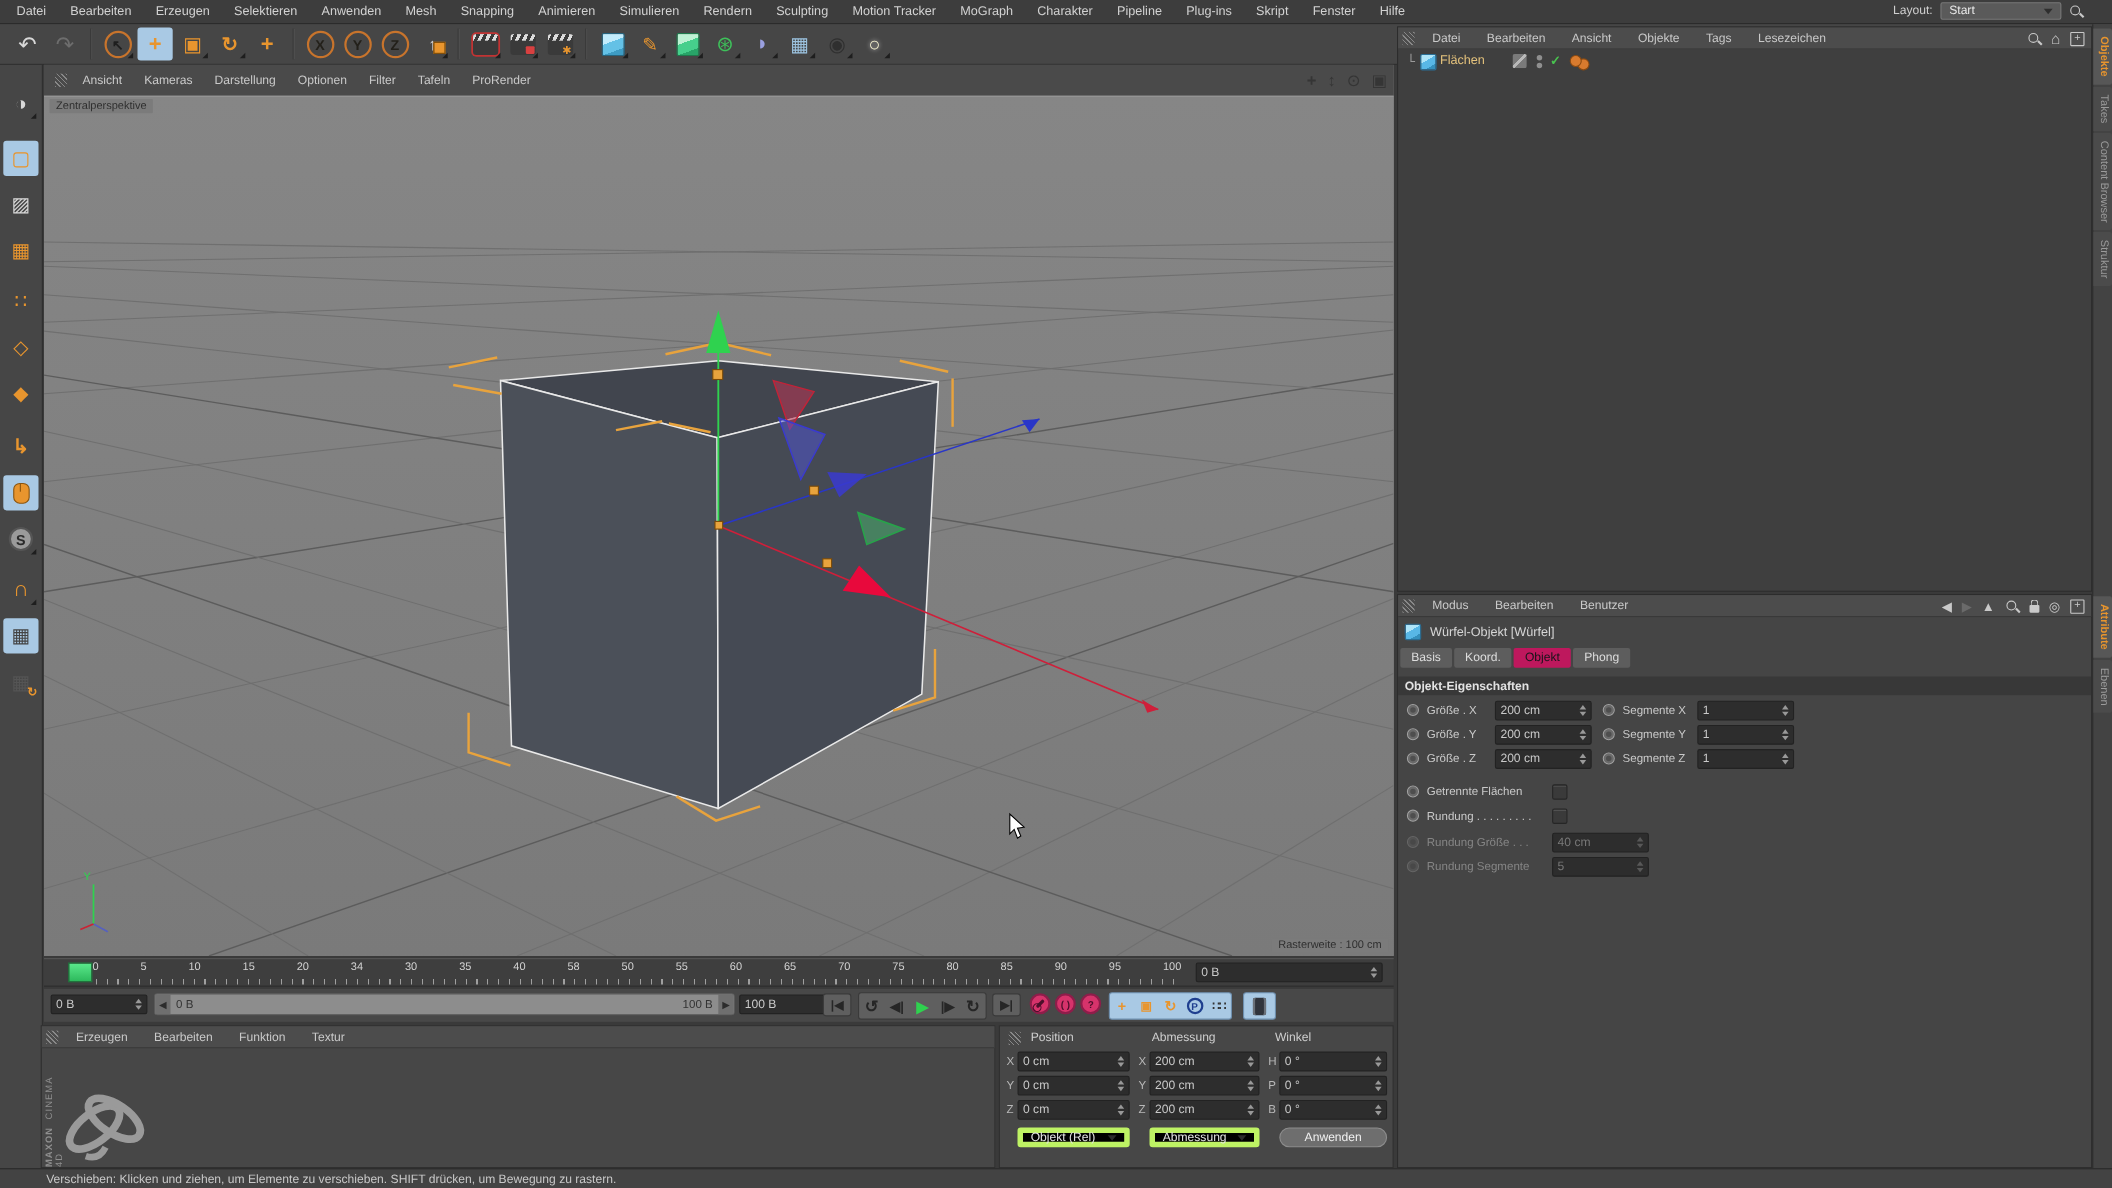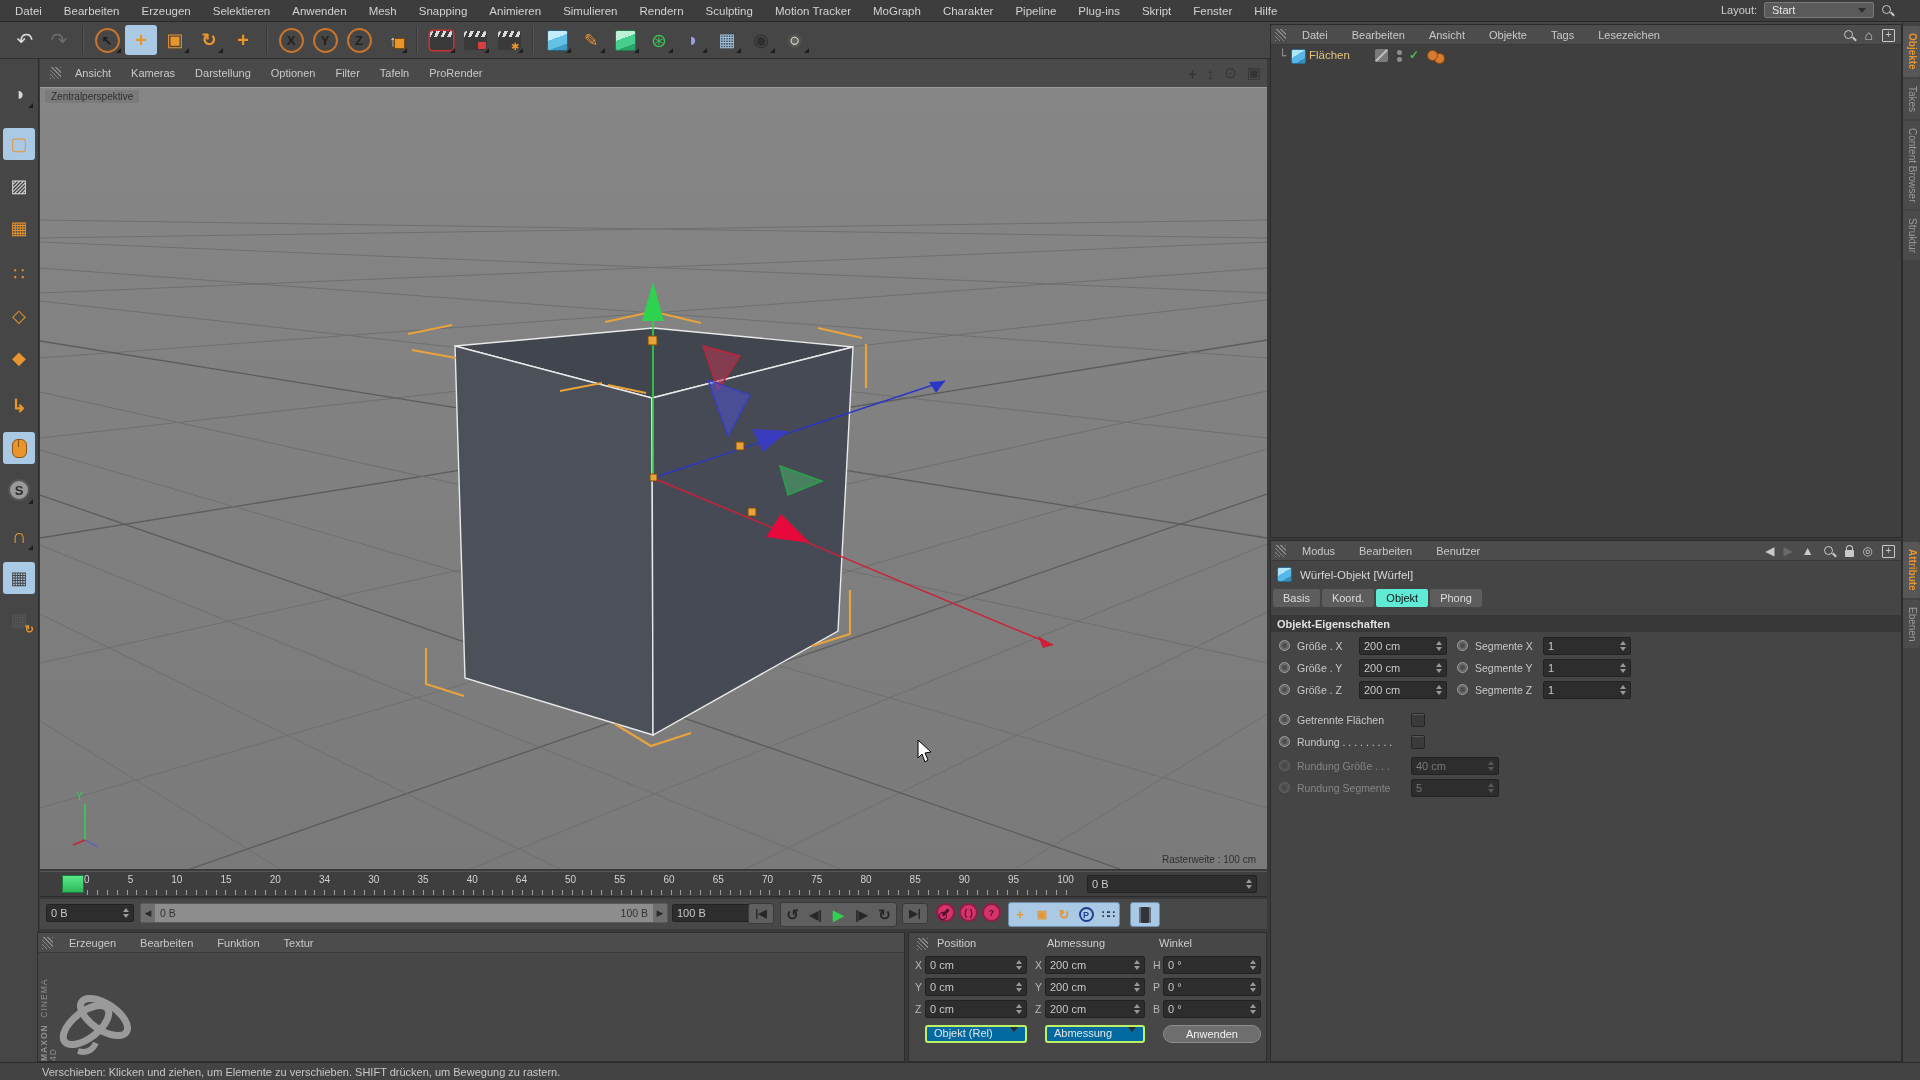--- a/index.html
+++ b/index.html
@@ -102,22 +102,22 @@
          border-bottom:1px solid #393939;box-sizing:border-box}
   .pmenu .mi{font-size:11px;color:#c9c9c9;padding:0 12px}
   .material{left:37px;top:932px;width:868px;height:130px;background:#474747;border:1px solid #2e2e2e;box-sizing:border-box}
   .brand{position:absolute;left:2px;top:46px;writing-mode:vertical-rl;transform:rotate(180deg);
          font-size:8.5px;color:#8f8f8f;letter-spacing:1px;line-height:9px}
   .coords{left:908px;top:932px;width:359px;height:130px;background:#474747;border:1px solid #2e2e2e;box-sizing:border-box}
   .chead{position:absolute;top:4px;font-size:11px;color:#cfcfcf}
   .caxis{position:absolute;font-size:10.5px;color:#b8b8b8}
   .pill{position:absolute;height:18px;background:#6e6e6e;border:1px solid #8c8c8c;border-radius:9px;color:#f0f0f0;
         font-size:11px;display:flex;align-items:center;justify-content:center;box-sizing:border-box}
-  .ddsm{position:absolute;height:18px;background:#0369a1;border:2px solid #bef264;border-radius:3px;color:#e4e4e4;
-        font-size:11px;display:flex;align-items:flex-start;padding:0 7px;box-sizing:border-box}
+  .ddsm{position:absolute;height:18px;background:#000000;border:5px solid #bef264;border-radius:3px;color:#e4e4e4;
+        font-size:11px;display:flex;align-items:center;padding:0 7px;box-sizing:border-box}
   .ddsm .car{margin-left:auto;width:0;height:0;border-left:4px solid transparent;border-right:4px solid transparent;border-top:5px solid #2b2b2b}
   
   .om{left:1270px;top:24px;width:632px;height:514px;background:#3f3f3f;border:1px solid #2c2c2c;box-sizing:border-box}
   .omrow{position:absolute;left:0;top:22px;width:100%;height:19px}
   .branch{position:absolute;left:8px;top:2px;color:#9a9a9a;font-size:12px;font-family:"DejaVu Sans Mono",monospace}
   .cubetag{width:13px;height:13px;border-radius:2px;border:1px solid #2b6f96;
            background:linear-gradient(150deg,#aee4f8 0 38%,#58b7e6 38% 75%,#3590bd 75%)}
   .objname{position:absolute;left:38px;top:2px;font-size:11.5px;color:#e4c27c}
   .vistag{position:absolute;left:104px;top:2px;width:13px;height:13px;border-radius:2px;
           background:linear-gradient(135deg,transparent 44%,#b9b9b9 44% 56%,transparent 56%),#7a7a7a}
@@ -128,21 +128,21 @@
   .hdricons{position:absolute;right:6px;top:0;height:20px;display:flex;align-items:center;gap:9px;color:#c9c9c9;font-size:12px}
   .plusbox{width:11px;height:11px;border:1px solid #c9c9c9;border-radius:1px;display:flex;align-items:center;
            justify-content:center;font-size:10px;color:#c9c9c9;line-height:1}
   .lockico{position:relative;width:9px;height:7px;background:#c9c9c9;border-radius:1px;margin-top:4px}
   .lockico::before{content:"";position:absolute;left:1px;top:-5px;width:5px;height:5px;border:1.6px solid #c9c9c9;
                    border-bottom:none;border-radius:4px 4px 0 0}
   .am{left:1270px;top:540px;width:632px;height:522px;background:#454545;border:1px solid #2c2c2c;box-sizing:border-box}
   .amtitle{position:absolute;left:6px;top:26px;display:flex;align-items:center;gap:8px;font-size:11.5px;color:#d6d6d6}
   .tabs{position:absolute;left:2px;top:48px;display:flex;gap:2px}
   .tabs .tab{background:#5d5d5d;color:#ddd;font-size:11px;padding:3px 10px;border-radius:2px}
-  .tabs .tab.active{background:#5eead4;color:#15151a}
+  .tabs .tab.active{background:#be185d;color:#15151a}
   .section{position:absolute;left:0px;top:74px;width:100%;height:17px;background:#383838;color:#e2e2e2;
            font-size:11px;font-weight:bold;display:flex;align-items:center;padding-left:6px;box-sizing:border-box}
   .amrow{position:absolute;left:0;width:100%;height:19px}
   .kc{position:absolute;width:11px;height:11px;border-radius:50%;border:1.6px solid #a2a2a2;background:#4e4e4e;
       box-shadow:inset 0 0 0 2px #6a6a6a;box-sizing:border-box}
   .kc.dimmed{opacity:.35}
   .plabel{position:absolute;font-size:10.5px;color:#c9c9c9;white-space:nowrap}
   .plabel.dis{color:#858585}
   .cb{position:absolute;width:12px;height:12px;background:#3a3a3a;border:1px solid #262626;border-radius:2px;
       box-shadow:inset 0 1px 0 #5a5a5a}
@@ -406,21 +406,21 @@
   <div class="rlabels">
       <span class="tick">0</span>
       <span class="tick">5</span>
       <span class="tick">10</span>
       <span class="tick">15</span>
       <span class="tick">20</span>
       <span class="tick">34</span>
       <span class="tick">30</span>
       <span class="tick">35</span>
       <span class="tick">40</span>
-      <span class="tick">64</span>
+      <span class="tick">58</span>
       <span class="tick">50</span>
       <span class="tick">55</span>
       <span class="tick">60</span>
       <span class="tick">65</span>
       <span class="tick">70</span>
       <span class="tick">75</span>
       <span class="tick">80</span>
       <span class="tick">85</span>
       <span class="tick">90</span>
       <span class="tick">95</span>

